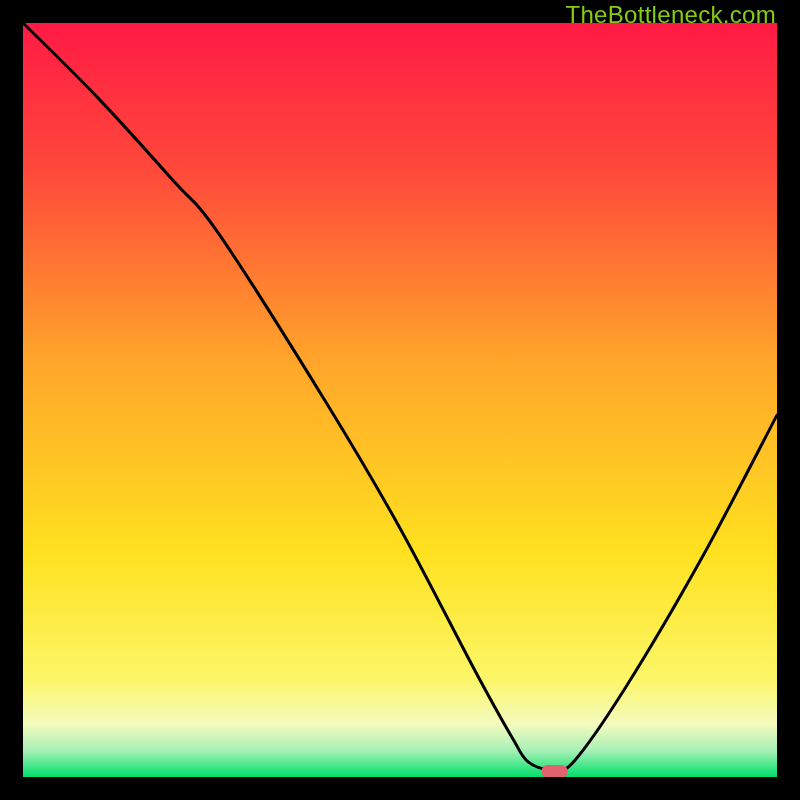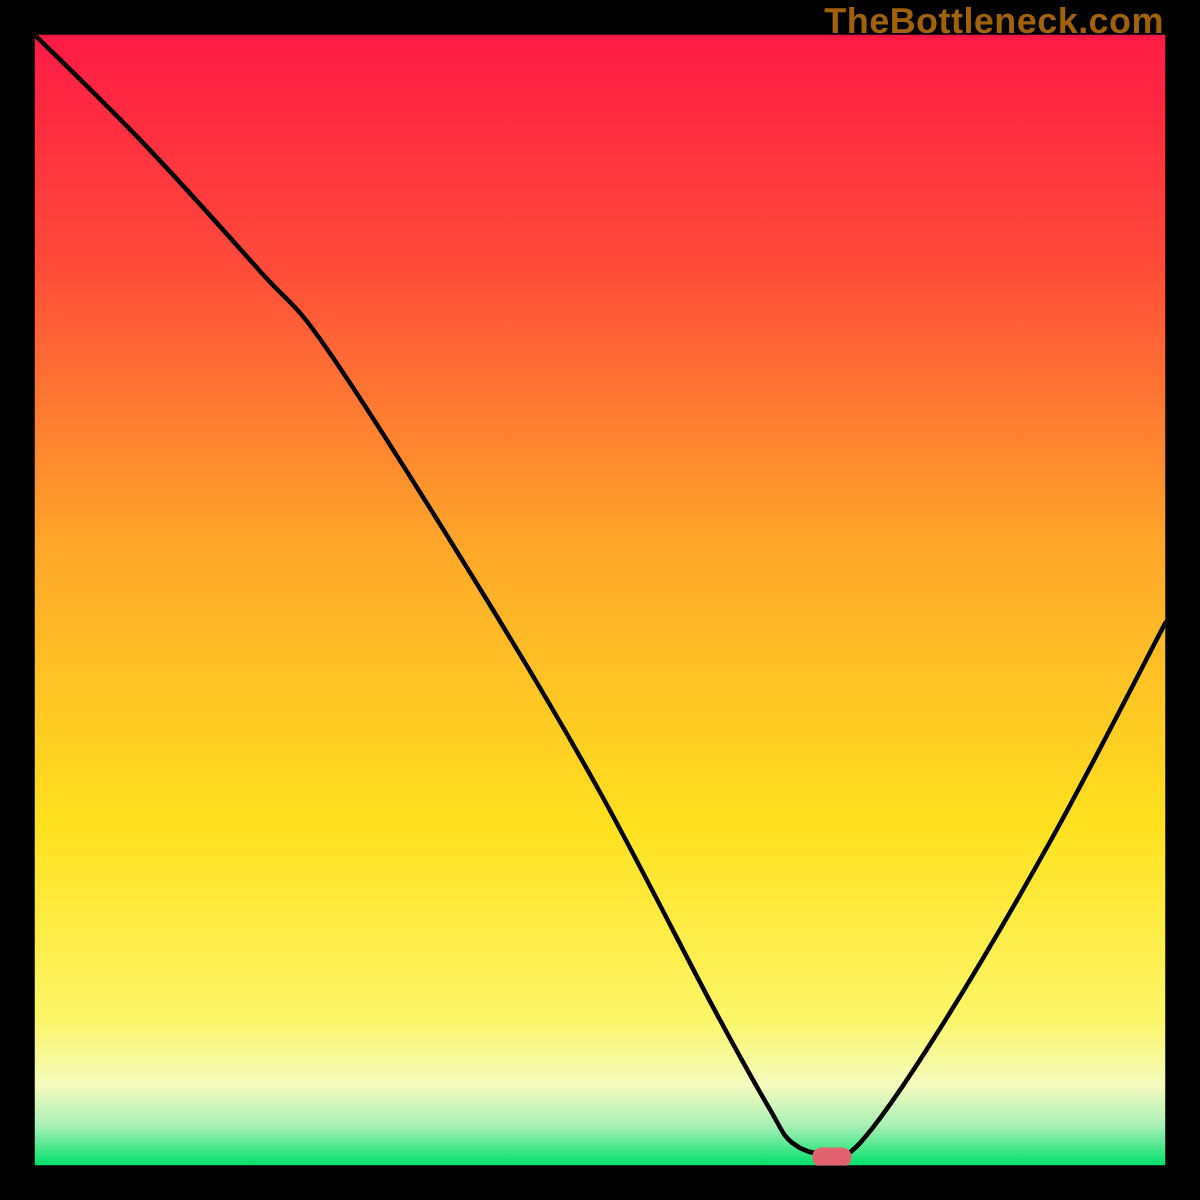--- a/index.html
+++ b/index.html
@@ -23,23 +23,23 @@
     position: absolute;
     left: 0;
     top: 0;
     width: 754px;
     height: 754px;
   }
   .watermark {
     position: absolute;
     top: 1px;
     right: 24px;
-    color: #a16207;
+    color: #84cc16;
     font-size: 24px;
-    font-weight: 700;
+    font-weight: 400;
     letter-spacing: 0.3px;
   }
 </style>
 </head>
 <body>
 
 <div class="frame">
   <svg class="plot" viewBox="0 0 754 754" preserveAspectRatio="none">
     <defs>
       <linearGradient id="bg-grad" x1="0" y1="0" x2="0" y2="1">

